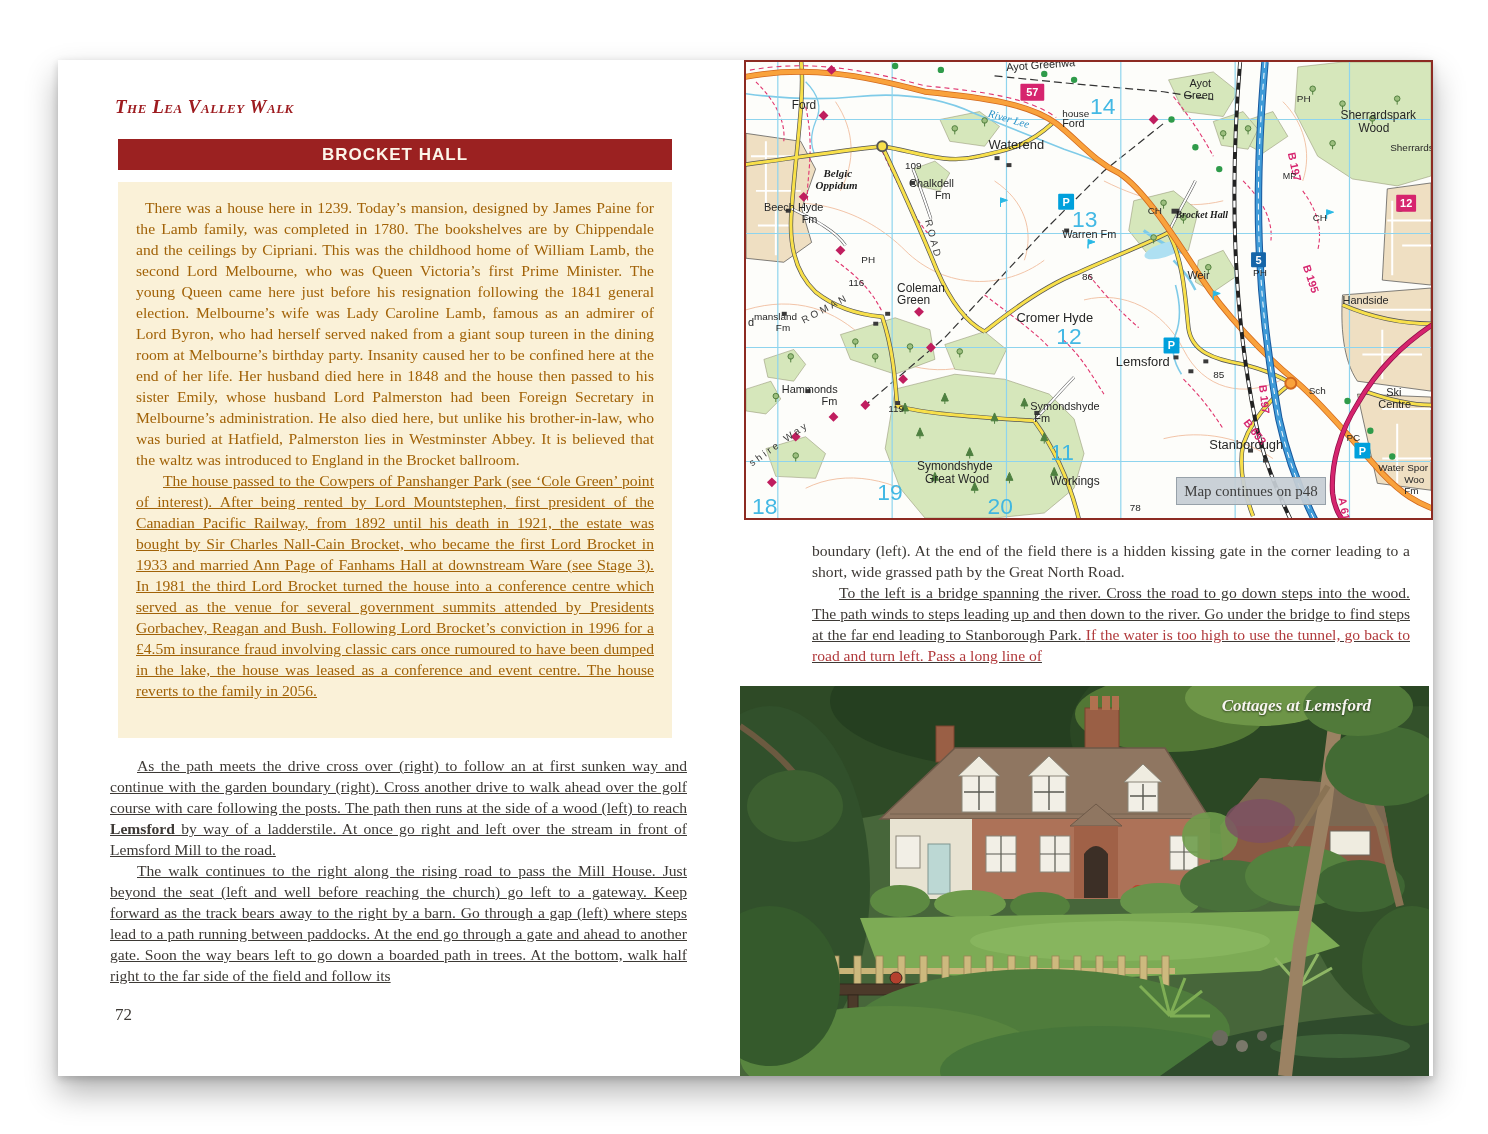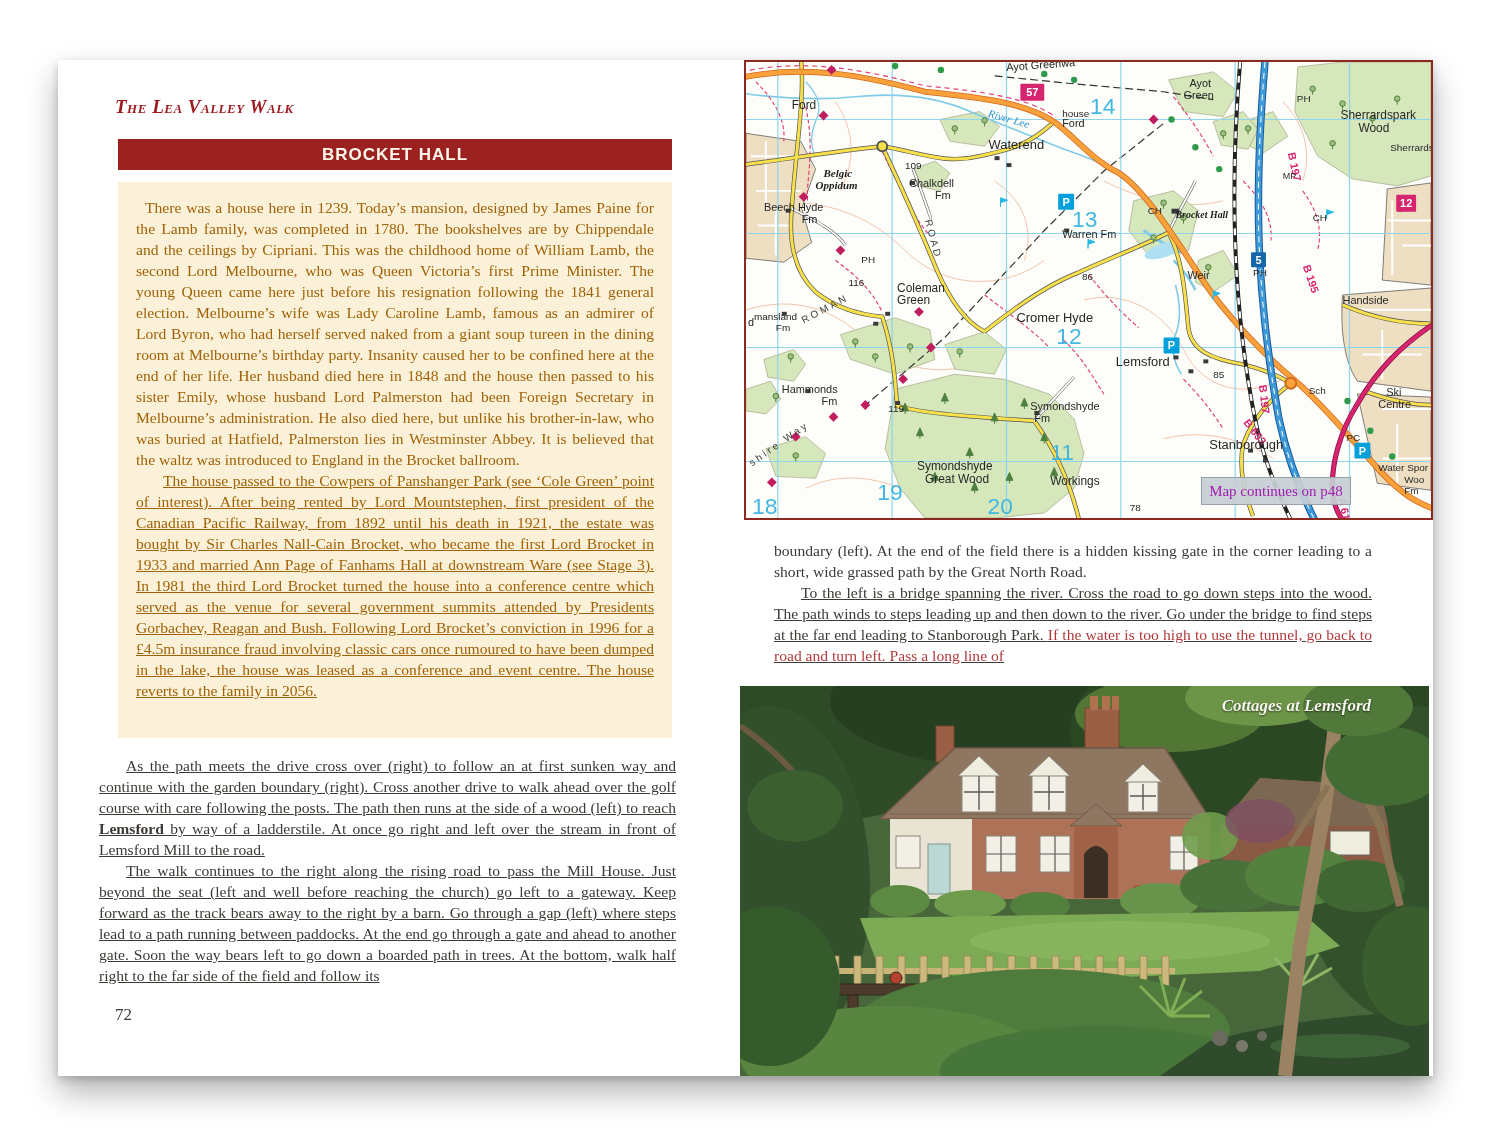--- a/index.html
+++ b/index.html
@@ -11,35 +11,35 @@
   .running-head{position:absolute;left:57px;top:36px;font-style:italic;font-weight:bold;
      font-variant:small-caps;font-size:19px;letter-spacing:.5px;color:#9e1c20;}
   .infobox-bar{position:absolute;left:60px;top:79px;width:554px;height:31px;background:#9b2121;
      display:flex;align-items:center;justify-content:center;}
   .infobox-bar span{color:#fdf6ea;font-family:"Liberation Sans",sans-serif;font-weight:bold;
      font-size:17px;letter-spacing:1px;}
   .infobox{position:absolute;left:60px;top:110px;width:554px;height:556px;background:#faf1d8;
      box-sizing:border-box;padding:15px 18px 0 18px;color:#a16207;margin-top:12px;}
   .infobox p,.bodytext p{margin:0;font-size:15.6px;line-height:21px;text-align:justify;}
   .bodytext{position:absolute;color:#3d3935;}
-  .body-left{left:41px;top:695px;width:577px;}
-  .body-right{left:716px;top:480px;width:598px;}
+  .body-left{left:52px;top:695px;width:577px;}
+  .body-right{left:754px;top:480px;width:598px;}
   .ind0{text-indent:0;}
   .ind1{text-indent:9px;}
   .ind2{text-indent:27px;text-decoration:underline;}
   .b{font-weight:bold;}
   .r{color:#b13a3c;}
   .pageno{position:absolute;left:57px;top:945px;font-size:17px;color:#3d3935;}
   
   .map{position:absolute;left:686px;top:0;width:689px;height:460px;background:#fdfdfa;
        border:2px solid #8c2a22;box-sizing:border-box;overflow:hidden;}
   .map svg{position:absolute;left:0;top:0;width:100%;height:100%;}
-  .map-continues{position:absolute;left:455px;top:415px;width:148px;height:26px;
+  .map-continues{position:absolute;left:430px;top:415px;width:148px;height:26px;
      background:rgba(198,206,212,.93);border:1px solid #97a1a9;display:flex;align-items:center;
-     justify-content:center;font-size:15px;color:#a21caf;}
+     justify-content:center;font-size:15px;color:#404040;}
   text.ml{font-family:"Liberation Sans","DejaVu Sans",sans-serif;fill:#262626;}
   text.goth{font-family:"Liberation Serif",serif;font-style:italic;font-weight:bold;fill:#1c1c1c;}
   text.riv{font-family:"Liberation Serif",serif;font-style:italic;fill:#2a93c9;}
   text.pink{fill:#d6246e;font-weight:bold;}
   text.sp{letter-spacing:3px;fill:#3a3a3a;}
   text.cy{font-size:23px;fill:#3ab5e3;font-family:"Liberation Sans",sans-serif;opacity:.95;}
   text.bdg{font-family:"Liberation Sans",sans-serif;font-weight:bold;fill:#fff;}
   
   .photo{position:absolute;left:682px;top:626px;width:689px;height:390px;overflow:hidden;}
   .photo svg{position:absolute;left:0;top:0;width:100%;height:100%;}

